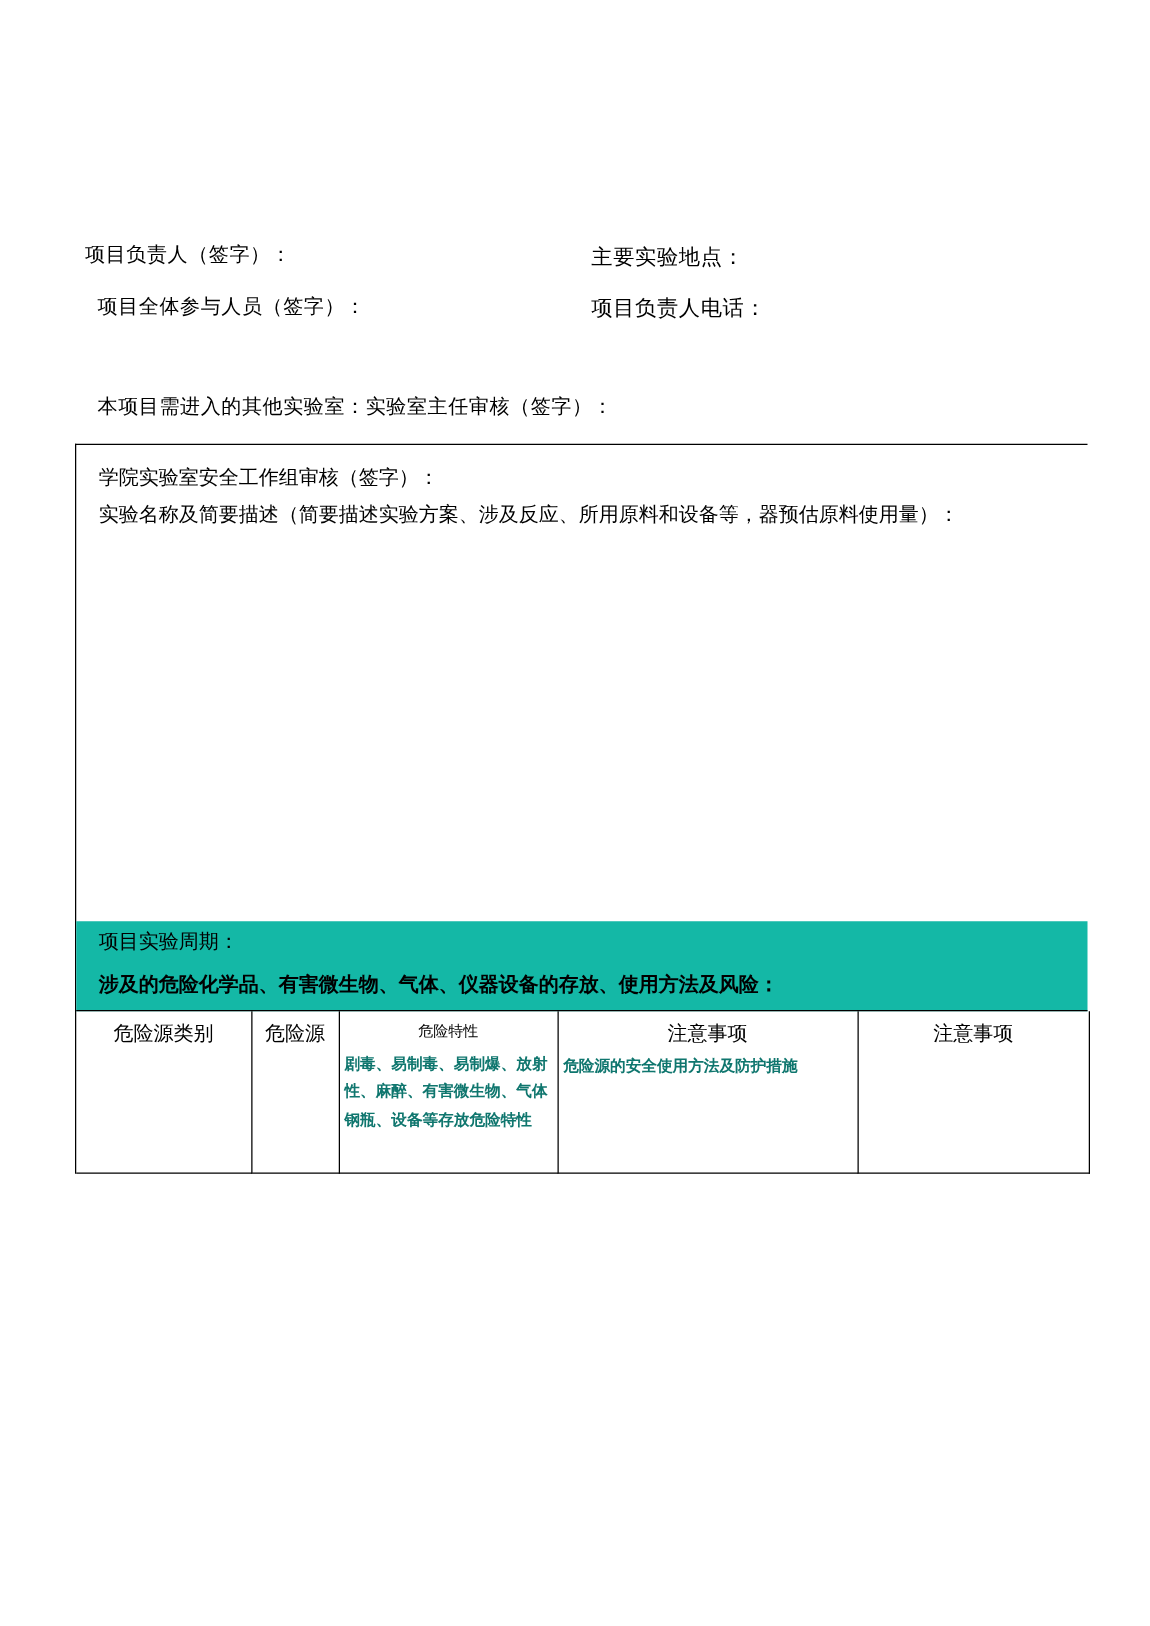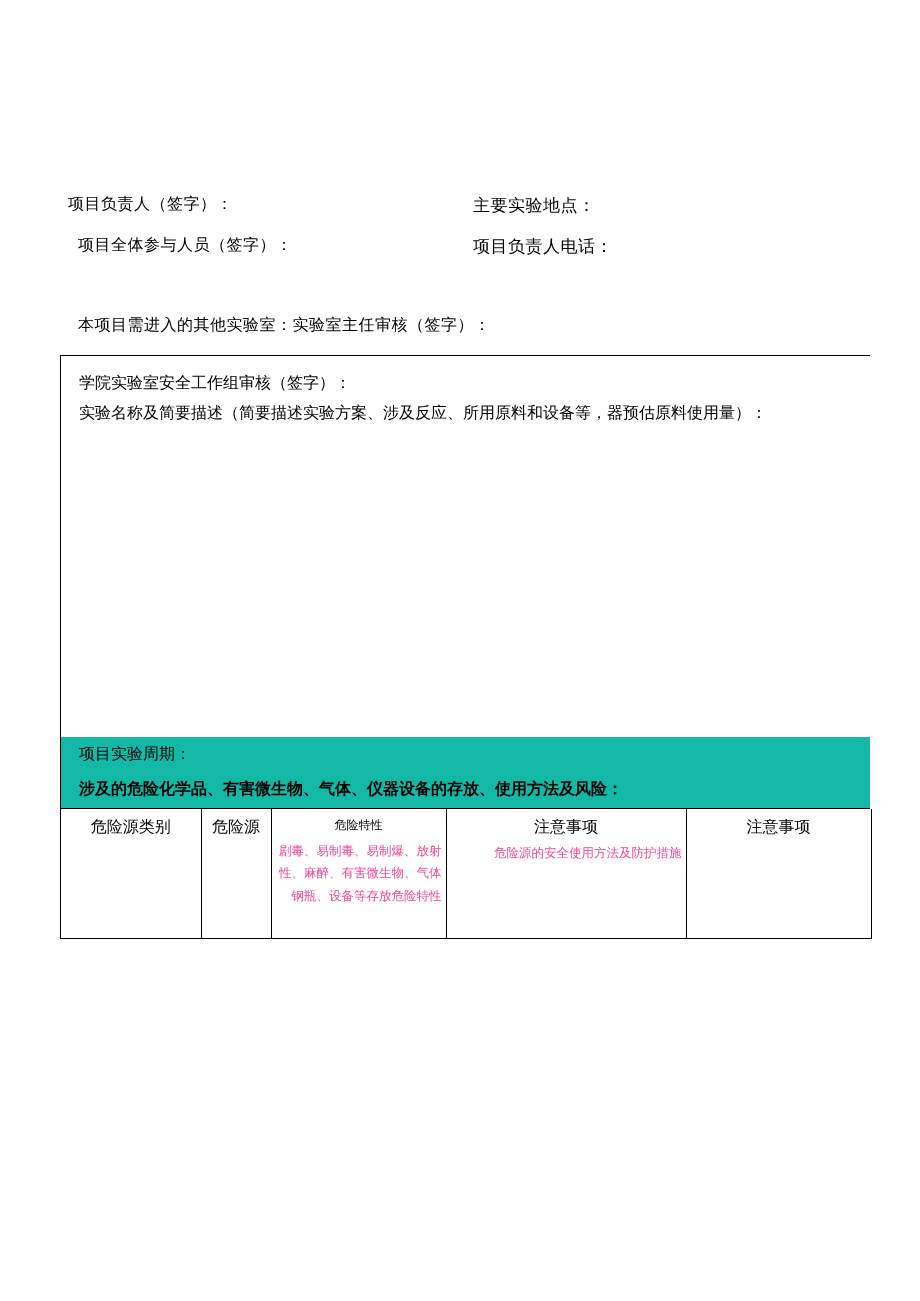--- a/index.html
+++ b/index.html
@@ -81,24 +81,25 @@
     .risk-table th {
       font-size: 16px;
     }
     .col1 { width: 140px; }
     .col2 { width: 70px; }
     .col3 { width: 175px; }
     .col4 { width: 240px; }
     .col5 { width: 185px; }
     .subtext {
       font-size: 12.5px;
-      color: #ec4899;
+      color: #0f766e;
       line-height: 1.8;
       margin-top: 4px;
-      text-align: right;
+      text-align: left;
+      font-weight: bold;
     }
     .header-cell {
       height: 130px;
     }
     .col3 .header-main {
       font-size: 12px;
       margin-bottom: 6px;
     }
   </style>
 </head>

